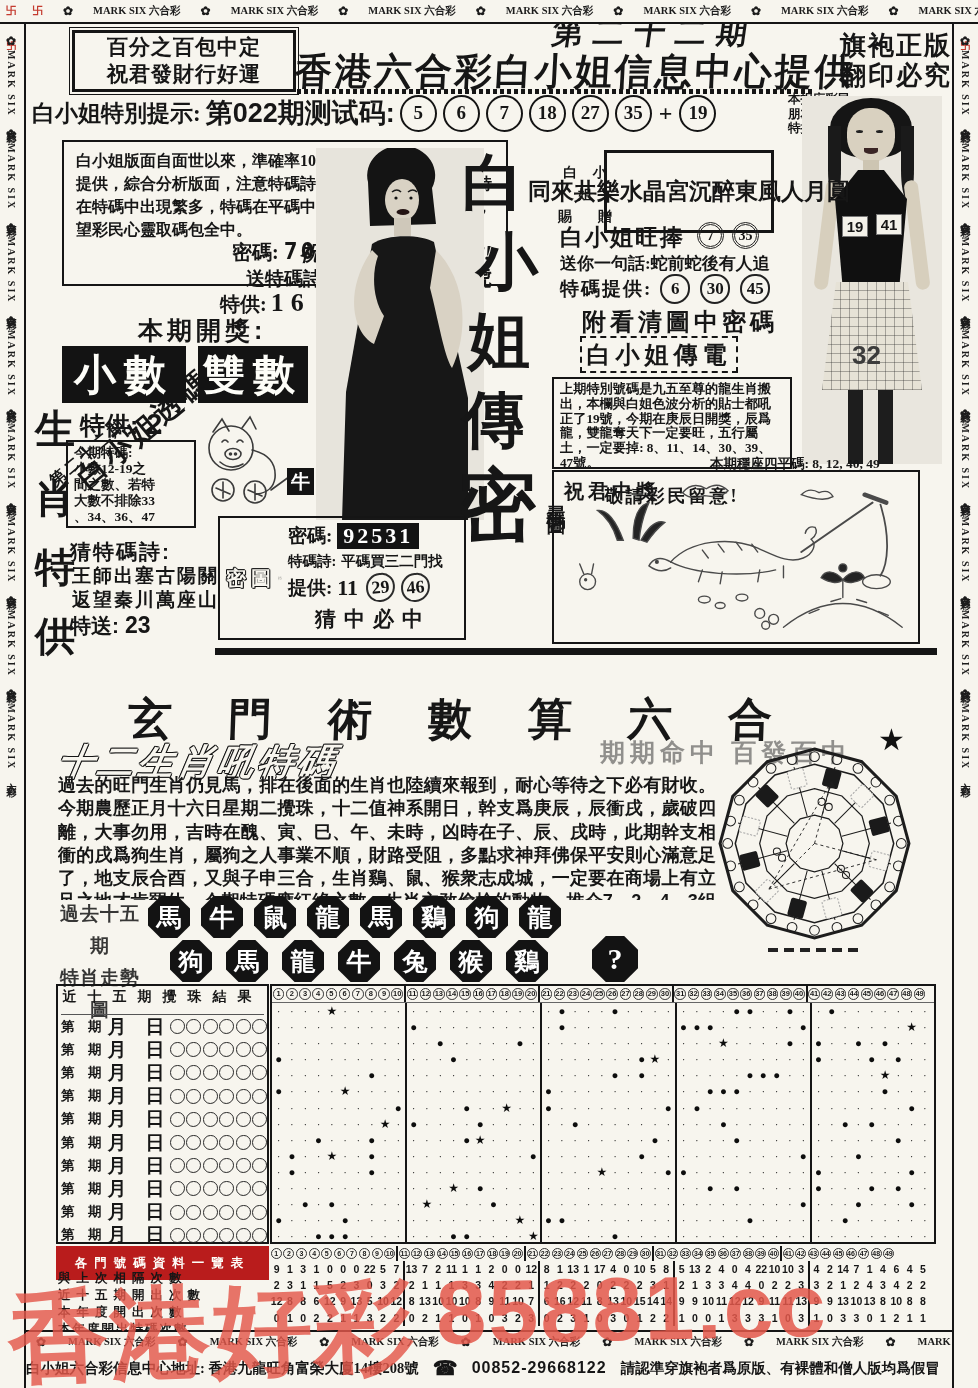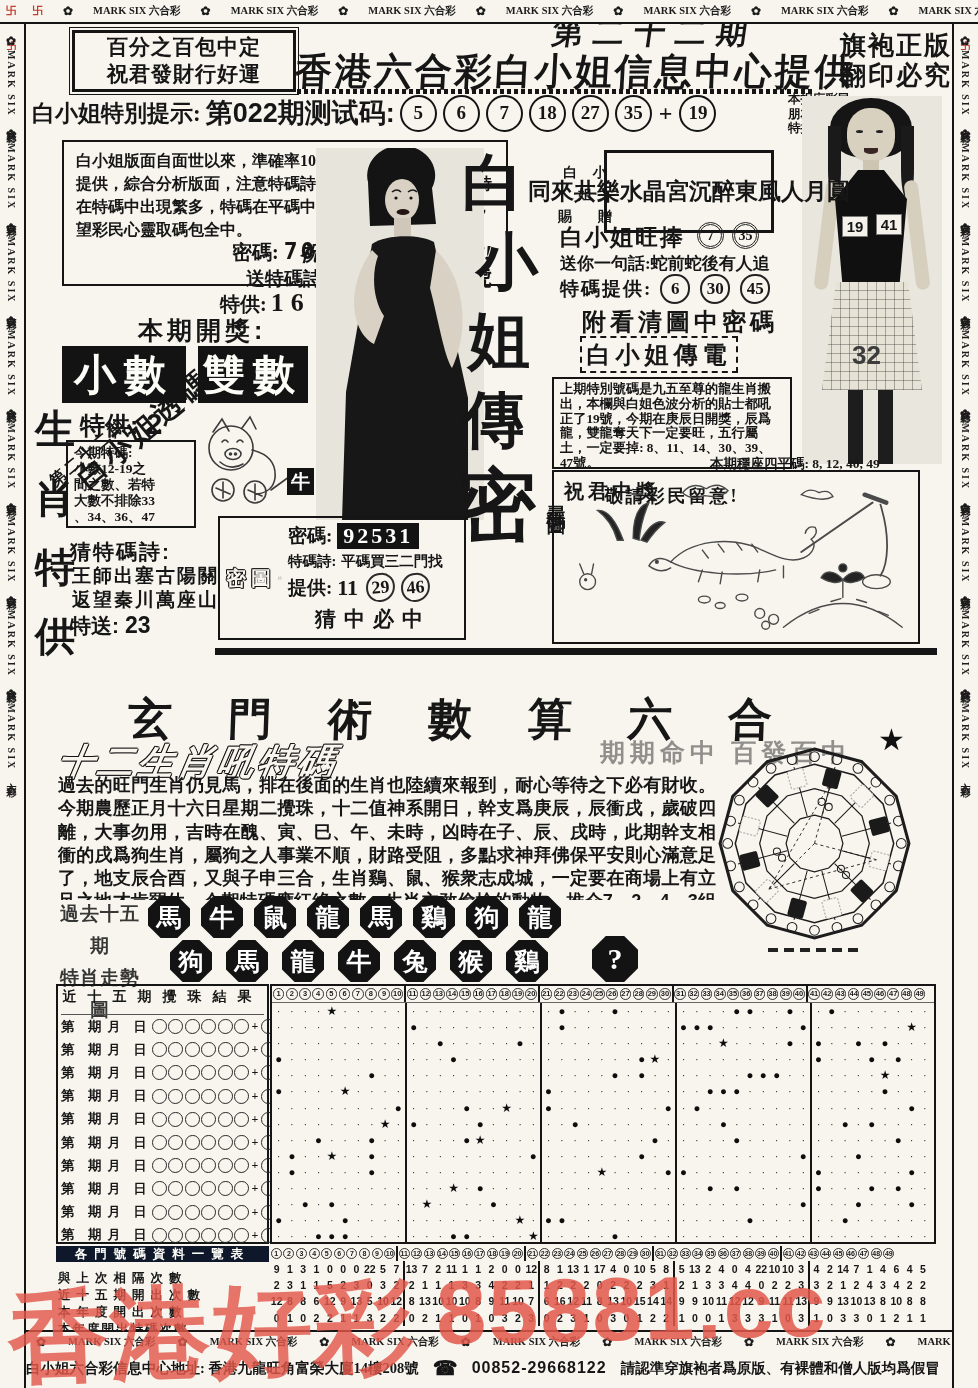--- a/index.html
+++ b/index.html
@@ -123,35 +123,35 @@
 #zrow2{left:170px;top:940px;gap:14px}
 .octa{width:42px;height:42px;background:#131313;color:#fff;clip-path:polygon(30% 0,70% 0,100% 30%,100% 70%,70% 100%,30% 100%,0 70%,0 30%);display:flex;align-items:center;justify-content:center;font-size:25px;font-weight:bold;flex:0 0 auto}
 #qmark{left:592px;top:936px;width:46px;height:46px;font-size:30px}
 #wheel{left:712px;top:746px}
 #wheel-dash{left:768px;top:948px;width:92px;height:4px;background:repeating-linear-gradient(90deg,#222 0 10px,transparent 10px 16px)}
 
 #res-table{left:56px;top:984px;width:213px;height:260px;border:2.5px solid #151515;padding:2px 3px}
 #res-header{font-size:14px;font-weight:bold;letter-spacing:11px;text-align:center;white-space:nowrap;border-bottom:1px solid #555;padding-bottom:8px}
 .res-row{display:flex;align-items:center;height:23.2px;white-space:nowrap}
 .res-label{font-size:13.5px;font-weight:bold;margin-right:6px}
-.res-label2{font-size:13px;font-weight:bold;margin-right:5px}
+.res-label2{font-size:19px;font-weight:bold;margin-right:5px}
 .res-balls{display:flex;align-items:center;gap:1.5px}
 .oring{width:15px;height:15px;border:1.6px solid #2a2a2a;border-radius:50% 47% 52% 49%;flex:0 0 auto}
 .res-plus{font-size:12px;font-weight:bold;margin:0 1px}
 #grid{left:270px;top:984px;width:666px;height:260px;border:2.5px solid #151515;background:#f7f5ee}
 #grid-head{display:flex;height:17px;border-bottom:1px solid #666}
 .g-group{display:flex;border-left:2px solid #151515;flex:0 0 auto}
 #grid-head .g-group:first-child,.g-row .g-group:first-child,.s-row .g-group:first-child,#stats-head .g-group:first-child{border-left:none}
 .gnum{box-sizing:border-box;width:11.6px;height:11.6px;border:1px solid #333;border-radius:50%;font-size:7.5px;font-weight:bold;display:inline-flex;align-items:center;justify-content:center;margin:2.2px .8px 0;font-family:"Liberation Sans","DejaVu Sans",sans-serif}
 .g-row{display:flex;height:16.1px}
 .cell{width:13.3px;text-align:center;line-height:16px;flex:0 0 auto}
 .dot{font-size:11px;color:#1d1d1d}
 .mark{font-size:11.5px;color:#0d0d0d}
 .star{font-size:12px;color:#0d0d0d}
-#stats-bar{left:56px;top:1246px;width:213px;height:16px;background:#0f172a;color:#fdfdf8;display:flex;align-items:center;justify-content:center;font-size:12.5px;font-weight:bold;letter-spacing:7px;white-space:nowrap}
+#stats-bar{left:56px;top:1246px;width:213px;height:34px;background:#b91c1c;color:#fdfdf8;display:flex;align-items:center;justify-content:center;font-size:12.5px;font-weight:bold;letter-spacing:7px;white-space:nowrap}
 .stat-label{position:absolute;left:58px;width:210px;font-size:12.5px;font-weight:bold;letter-spacing:6px;white-space:nowrap}
 #stats-num{left:270px;top:1246px;width:666px}
 #stats-head{display:flex;height:15px}
 #stats-head .gnum{width:11px;height:11px;font-size:7px;margin-top:1.5px}
 .s-row{display:flex;height:16.2px}
 .snum{width:13.3px;text-align:center;font-size:10.5px;font-weight:bold;line-height:16px;font-family:"Liberation Sans","DejaVu Sans",sans-serif;flex:0 0 auto}
 
 #footer{left:26px;top:1356px;width:926px;display:flex;align-items:center;gap:14px;font-size:14.5px;font-weight:bold;white-space:nowrap}
 #footer .phone-icon{font-size:20px}
 #footer .phone{font-size:16px;letter-spacing:1px;font-family:"Liberation Sans","DejaVu Sans",sans-serif}

